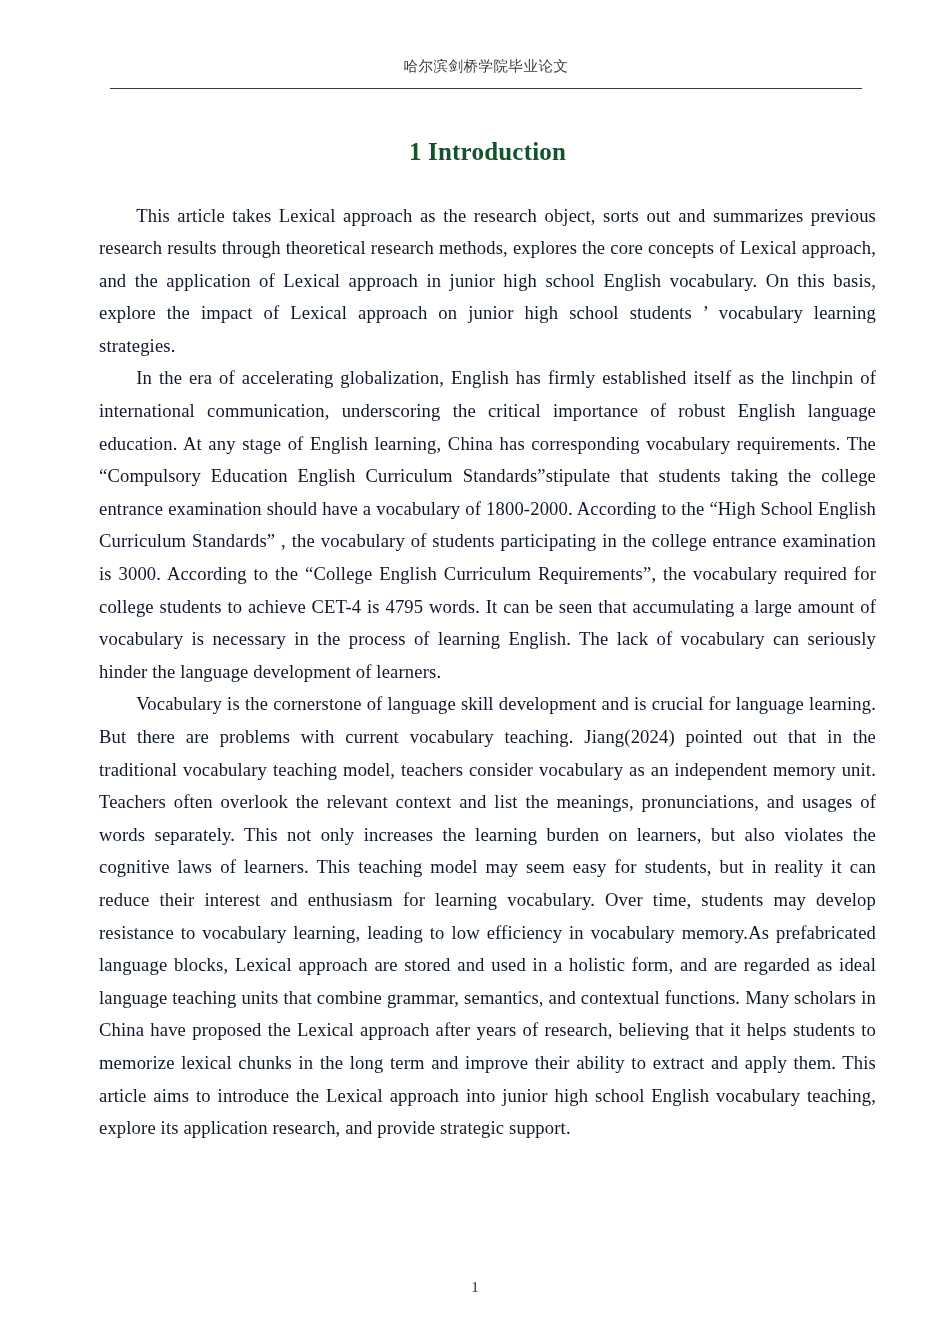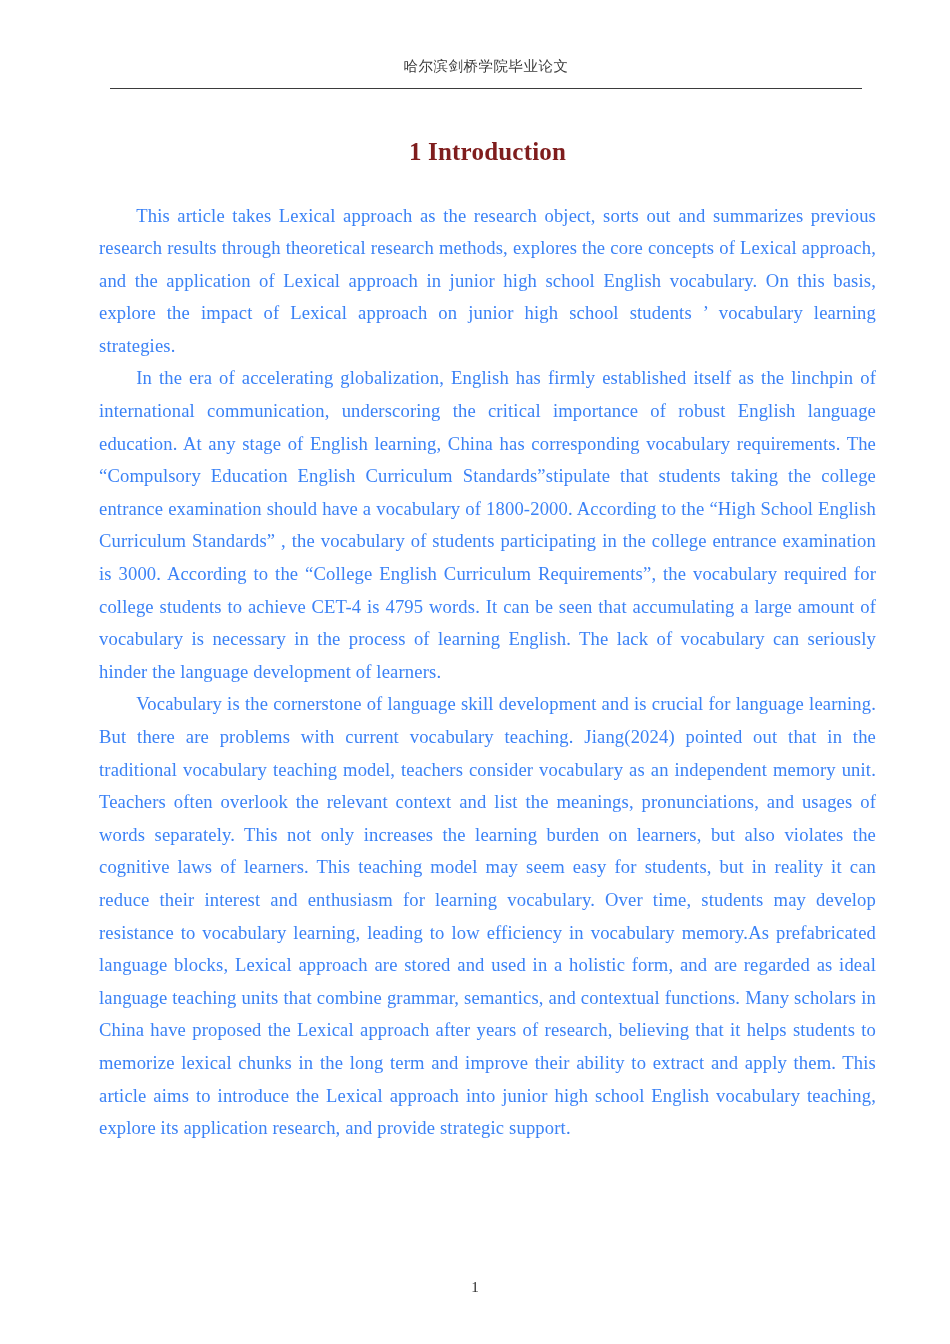--- a/index.html
+++ b/index.html
@@ -58,31 +58,31 @@
   .doc-title {
     margin: 0;
     padding: 0;
     font-size: 25px;
     font-weight: bold;
     text-align: center;
     letter-spacing: 0.2px;
     line-height: 1.3;
     padding-top: 18px;
     padding-bottom: 10px;
-    color: #7f1d1d;
+    color: #14532d;
   }
 
   .para {
     margin: 0;
     font-size: 18.6px;
     line-height: 32.6px;
     text-align: justify;
     text-justify: inter-word;
     text-indent: 2em;
-    color: #3b82f6;
+    color: #0f172a;
     hyphens: none;
   }
 
   .para.first-body {
     margin-top: 21px;
   }
 
   .para + .para {
     margin-top: 0px;
   }

